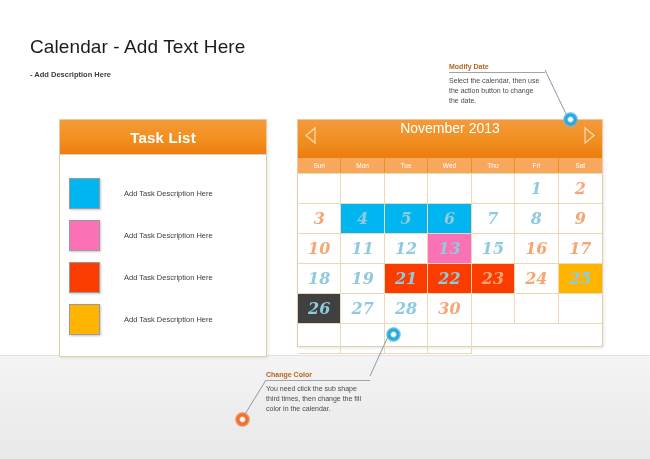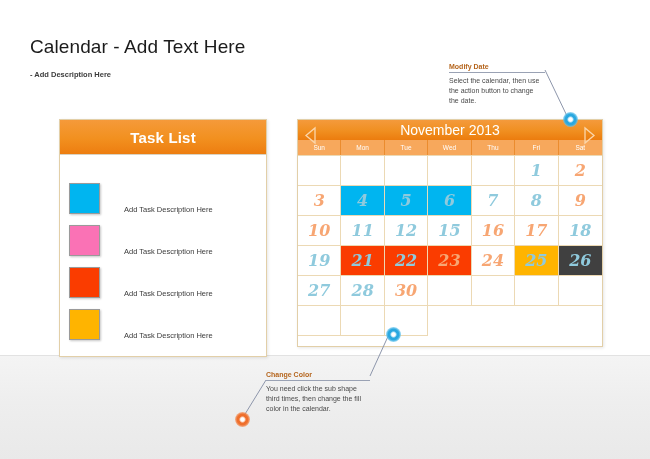--- a/index.html
+++ b/index.html
@@ -67,21 +67,21 @@
   #task-header-label {
     color: #ffffff;
     font-size: 15px;
     letter-spacing: .2px;
   }
   #task-rows {
     padding: 17px 0 0 0;
   }
   .task-row {
     display: flex;
-    align-items: flex-end;
+    align-items: center;
     height: 42px;
     padding-left: 9px;
   }
   .task-swatch {
     width: 31px; height: 31px;
     border: 1px solid #9a9a9a;
     box-sizing: border-box;
     box-shadow: 1px 1px 2px rgba(0,0,0,.22);
     flex: 0 0 auto;
   }
@@ -96,24 +96,23 @@
     position: absolute;
     left: 297px; top: 119px;
     width: 306px; height: 228px;
     background: #ffffff;
     border: 1px solid #e2cfa8;
     box-sizing: border-box;
     box-shadow: 1px 1px 3px rgba(0,0,0,.10);
   }
   #cal-title-bar {
     position: relative;
-    height: 20px;
+    height: 38px;
     background: linear-gradient(180deg, #f49a3c 0%, #f08f20 55%, #ec7c0e 100%);
     display: flex;
-    align-items: center;
     justify-content: center;
   }
   #cal-title {
     color: #ffffff;
     font-size: 14px;
   }
   .cal-nav {
     position: absolute;
     top: 6px;
     width: 14px; height: 19px;
@@ -277,20 +276,21 @@
       <div class="cal-cell daynum-weekend">3</div>
       <div class="cal-cell daynum-weekday" style="background: rgb(0, 181, 240);">4</div>
       <div class="cal-cell daynum-weekday" style="background: rgb(0, 181, 240);">5</div>
       <div class="cal-cell daynum-weekday" style="background: rgb(0, 181, 240);">6</div>
       <div class="cal-cell daynum-weekday">7</div>
       <div class="cal-cell daynum-weekday">8</div>
       <div class="cal-cell daynum-weekend">9</div>
       <div class="cal-cell daynum-weekend">10</div>
       <div class="cal-cell daynum-weekday">11</div>
       <div class="cal-cell daynum-weekday">12</div>
+      <div class="cal-cell daynum-weekday" style="background: rgb(250, 114, 181);">13</div>
       <div class="cal-cell daynum-weekday">15</div>
       <div class="cal-cell daynum-weekend">16</div>
       <div class="cal-cell daynum-weekend">17</div>
       <div class="cal-cell daynum-weekday">18</div>
       <div class="cal-cell daynum-weekday">19</div>
       <div class="cal-cell daynum-weekday" style="background: rgb(250, 60, 0);">21</div>
       <div class="cal-cell daynum-weekday" style="background: rgb(250, 60, 0); font-style: italic;">22</div>
       <div class="cal-cell daynum-weekend" style="background: rgb(250, 60, 0);">23</div>
       <div class="cal-cell daynum-weekend">24</div>
       <div class="cal-cell daynum-weekday" style="background: rgb(255, 180, 0);">25</div>

